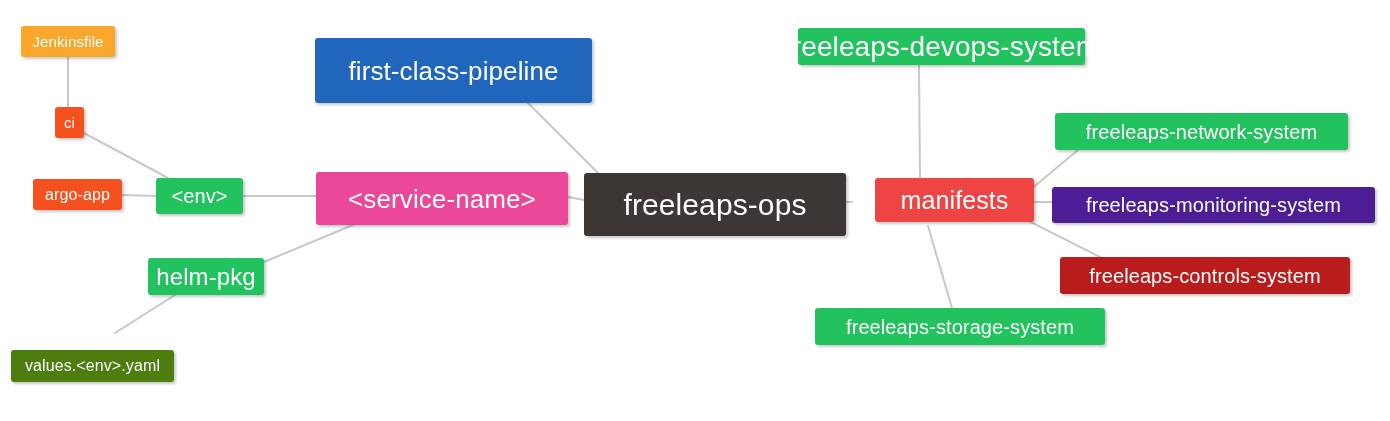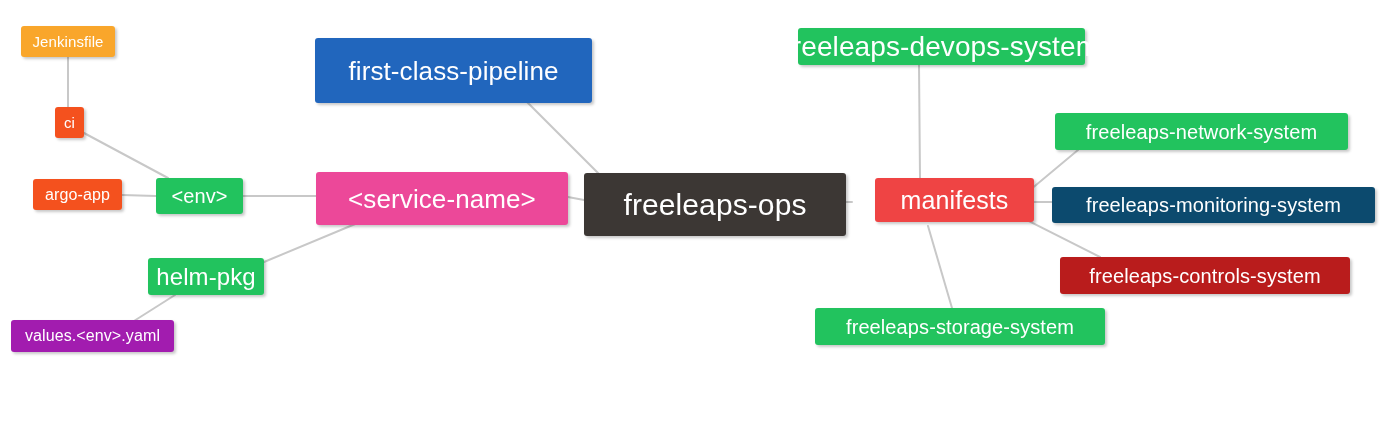--- a/index.html
+++ b/index.html
@@ -61,20 +61,20 @@
   <div id="node-layer">
       <div class="node" style="left: 584px; top: 173px; width: 262px; height: 63px; background: rgb(60, 55, 52); font-size: 30px;">freeleaps-ops</div>
       <div class="node" style="left: 316px; top: 172px; width: 252px; height: 53px; background: #ec4899; font-size: 26px;">&lt;service-name&gt;</div>
       <div class="node" style="left: 315px; top: 38px; width: 277px; height: 65px; background: rgb(33, 102, 189); font-size: 26px;">first-class-pipeline</div>
       <div class="node" style="left: 852px; top: 178px; width: 159px; height: 44px; background: #ef4444; font-size: 25px; margin-left: 23px;">manifests</div>
       <div class="node" style="left: 156px; top: 178px; width: 87px; height: 36px; background: rgb(34, 195, 94); font-size: 20px;">&lt;env&gt;</div>
       <div class="node" style="left: 148px; top: 258px; width: 116px; height: 37px; background: rgb(34, 195, 94); font-size: 24px;">helm-pkg</div>
       <div class="node" style="left: 33px; top: 179px; width: 89px; height: 31px; background: rgb(244, 81, 30); font-size: 16px;">argo-app</div>
       <div class="node" style="left: 55px; top: 107px; width: 29px; height: 31px; background: rgb(244, 81, 30); font-size: 15px;">ci</div>
       <div class="node" style="left: 21px; top: 26px; width: 94px; height: 31px; background: rgb(249, 166, 43); font-size: 15px;">Jenkinsfile</div>
-      <div class="node" style="left: 11px; top: 320px; width: 163px; height: 32px; background: #a21caf; font-size: 16px;">values.&lt;env&gt;.yaml</div>
+      <div class="node" style="left: 11px; top: 350px; width: 163px; height: 32px; background: #4d7c0f; font-size: 16px;">values.&lt;env&gt;.yaml</div>
       <div class="node" style="left: 798px; top: 28px; width: 287px; height: 37px; background: rgb(34, 195, 94); font-size: 28px;">freeleaps-devops-system</div>
       <div class="node" style="left: 1055px; top: 113px; width: 293px; height: 37px; background: rgb(34, 195, 94); font-size: 20px;">freeleaps-network-system</div>
-      <div class="node" style="left: 1052px; top: 187px; width: 323px; height: 36px; background: #0c4a6e; font-size: 20px;">freeleaps-monitoring-system</div>
+      <div class="node" style="left: 1052px; top: 187px; width: 323px; height: 36px; background: #4c1d95; font-size: 20px;">freeleaps-monitoring-system</div>
       <div class="node" style="left: 1060px; top: 257px; width: 290px; height: 37px; background: #b91c1c; font-size: 20px;">freeleaps-controls-system</div>
       <div class="node" style="left: 815px; top: 308px; width: 290px; height: 37px; background: rgb(34, 195, 94); font-size: 20px;">freeleaps-storage-system</div>
     </div>
 </div>
 
 </body></html>

